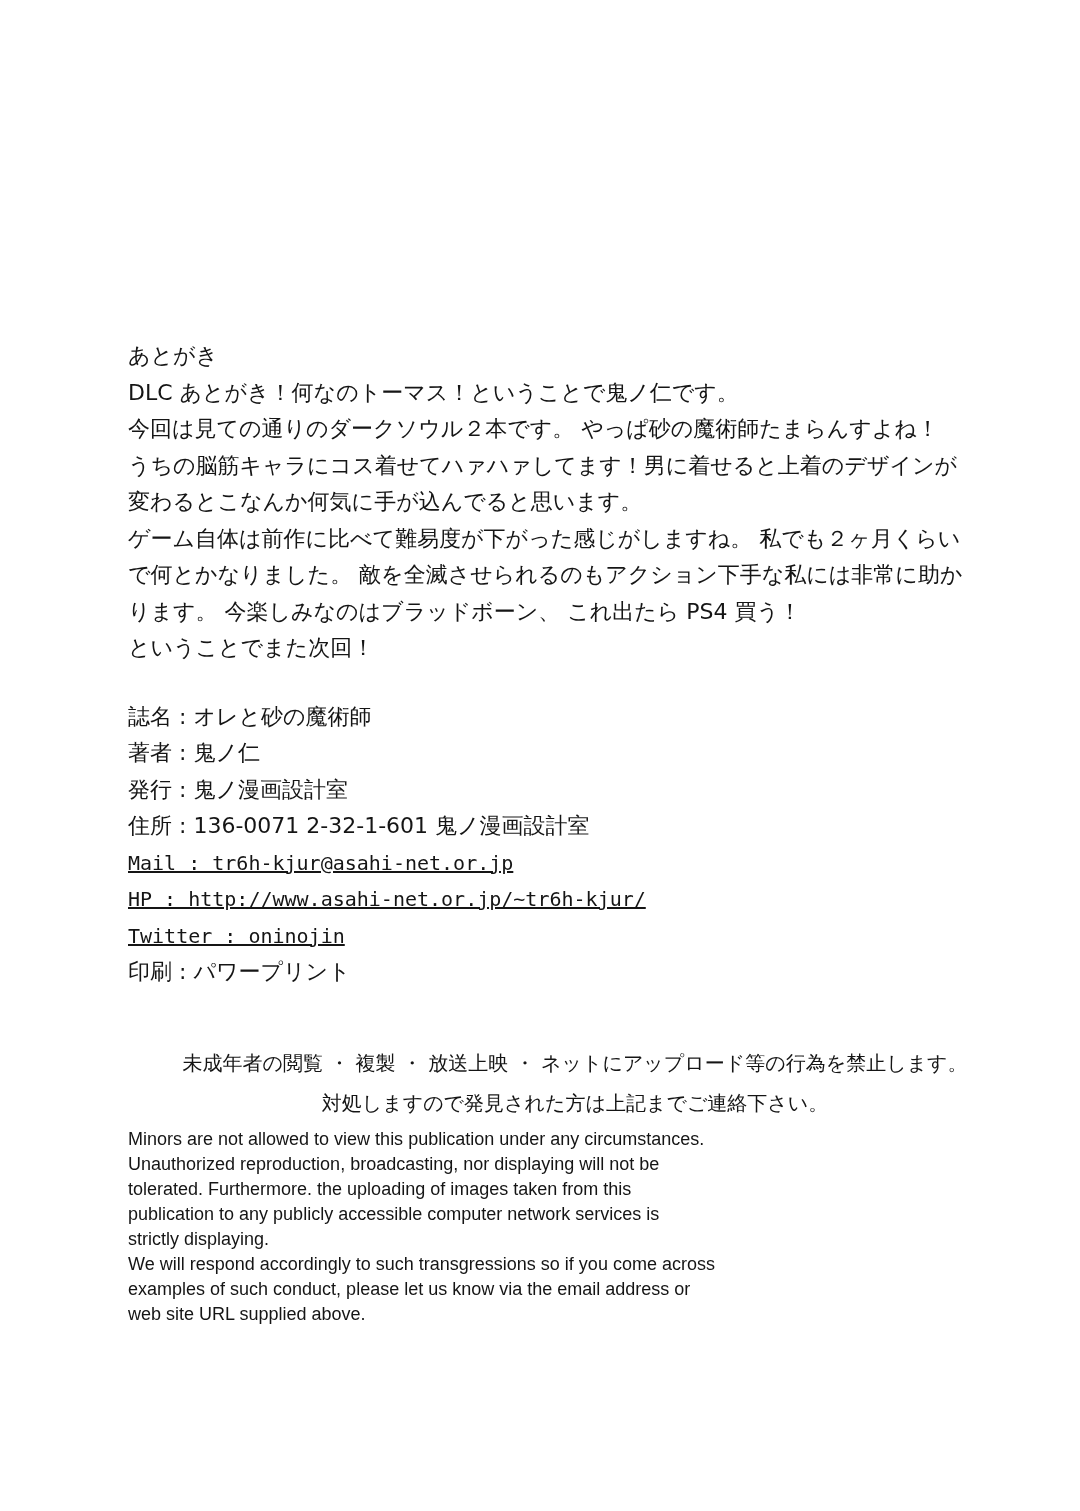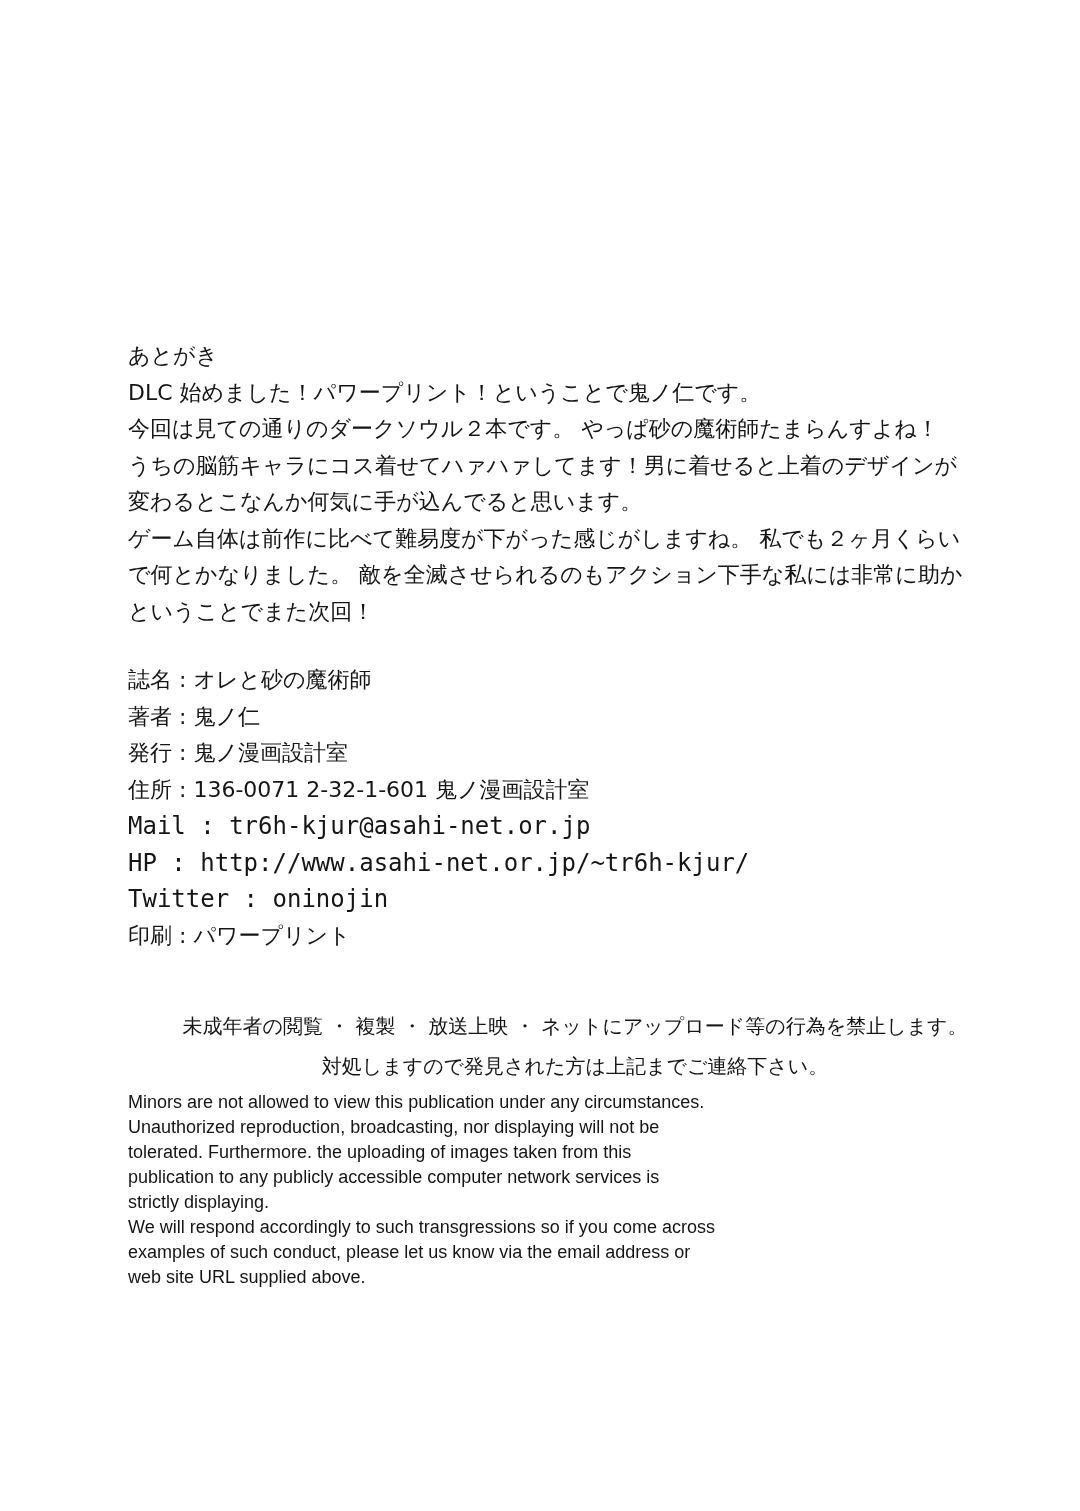--- a/index.html
+++ b/index.html
@@ -31,21 +31,22 @@
     line-height: 36.5px;
   }
   
   .colophon { margin-top: 32px; }
   .colophon h2, .colophon p {
     font-size: 22px;
     line-height: 36.5px;
   }
   .colophon p.latin {
     font-family: "DejaVu Sans Mono", "Liberation Mono", monospace;
-    font-size: 24px;
+    font-size: 20px;
+    text-decoration: underline;
   }
   
   .notice { margin-top: 52px; }
   .notice p.jp {
     font-size: 20px;
     line-height: 40px;
     text-align: center;
   }
   .notice .en-block { margin-top: 4px; }
   .notice p.en {
@@ -54,26 +55,27 @@
     line-height: 25px;
   }
 </style>
 </head>
 <body>
 
 <div class="page">
 
   <section class="afterword">
     <h2>あとがき</h2>
-    <p>DLC 始めました！パワープリント！ということで鬼ノ仁です。</p>
+    <p>DLC あとがき！何なのトーマス！ということで鬼ノ仁です。</p>
     <p>今回は見ての通りのダークソウル２本です。 やっぱ砂の魔術師たまらんすよね！</p>
     <p>うちの脳筋キャラにコス着せてハァハァしてます！男に着せると上着のデザインが</p>
     <p>変わるとこなんか何気に手が込んでると思います。</p>
     <p>ゲーム自体は前作に比べて難易度が下がった感じがしますね。 私でも２ヶ月くらい</p>
     <p>で何とかなりました。 敵を全滅させられるのもアクション下手な私には非常に助か</p>
+    <p>ります。 今楽しみなのはブラッドボーン、 これ出たら PS4 買う！</p>
     <p>ということでまた次回！</p>
   </section>
 
   <section class="colophon">
     <p>誌名 : オレと砂の魔術師</p>
     <p>著者 : 鬼ノ仁</p>
     <p>発行 : 鬼ノ漫画設計室</p>
     <p>住所 : 136-0071 2-32-1-601 鬼ノ漫画設計室</p>
     <p class="latin">Mail : tr6h-kjur@asahi-net.or.jp</p>
     <p class="latin">HP : http://www.asahi-net.or.jp/~tr6h-kjur/</p>

